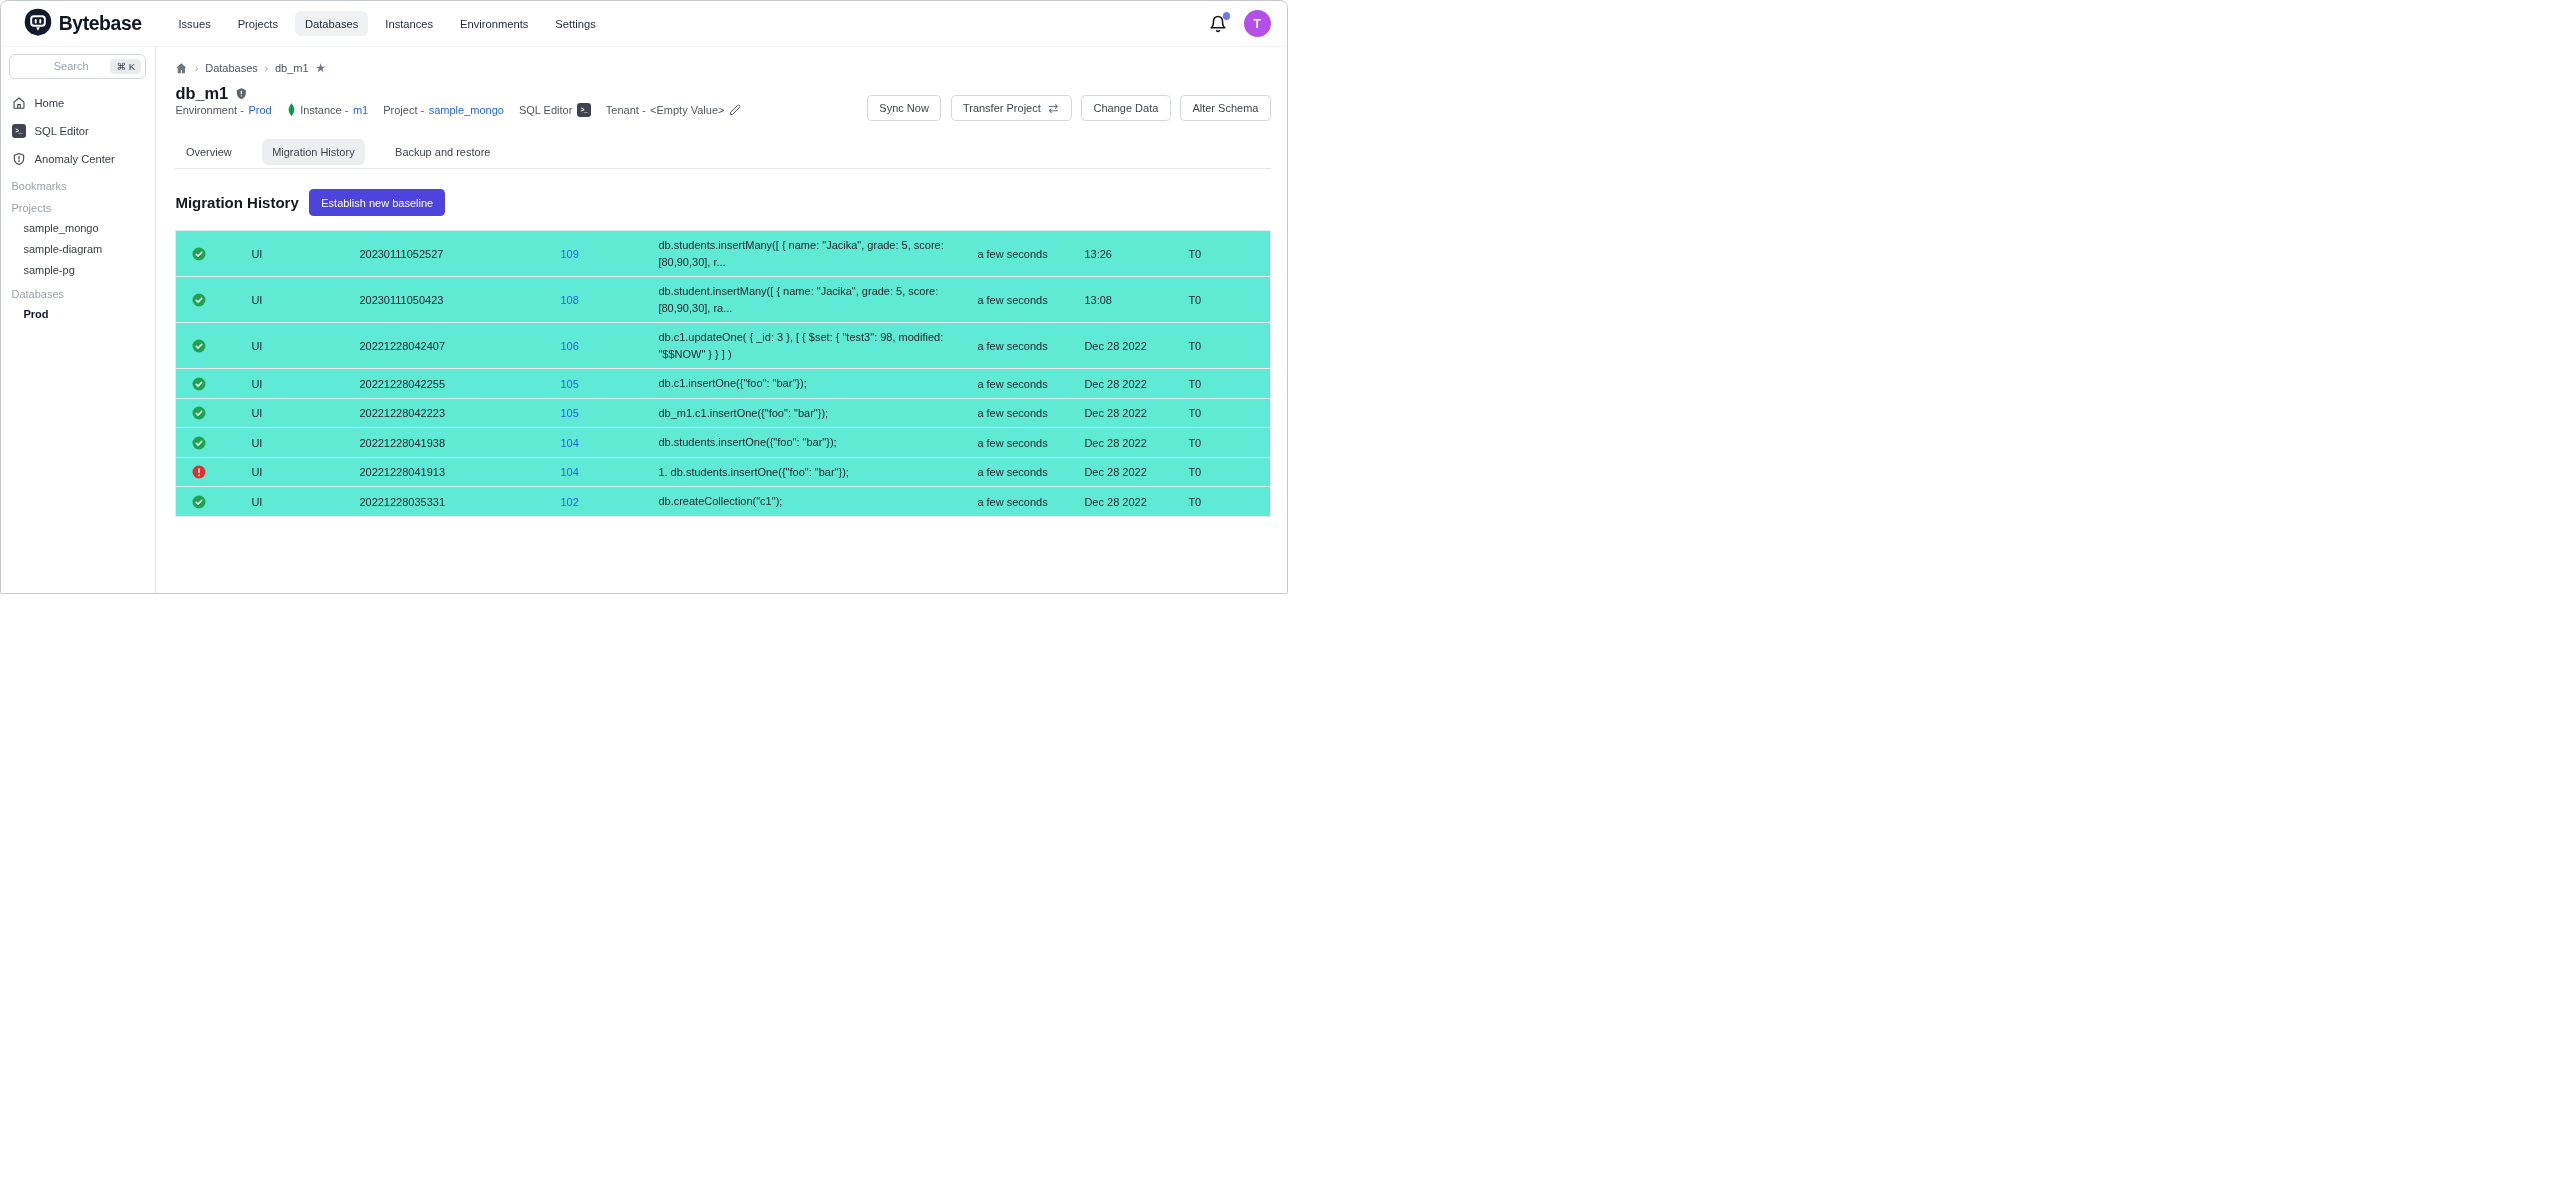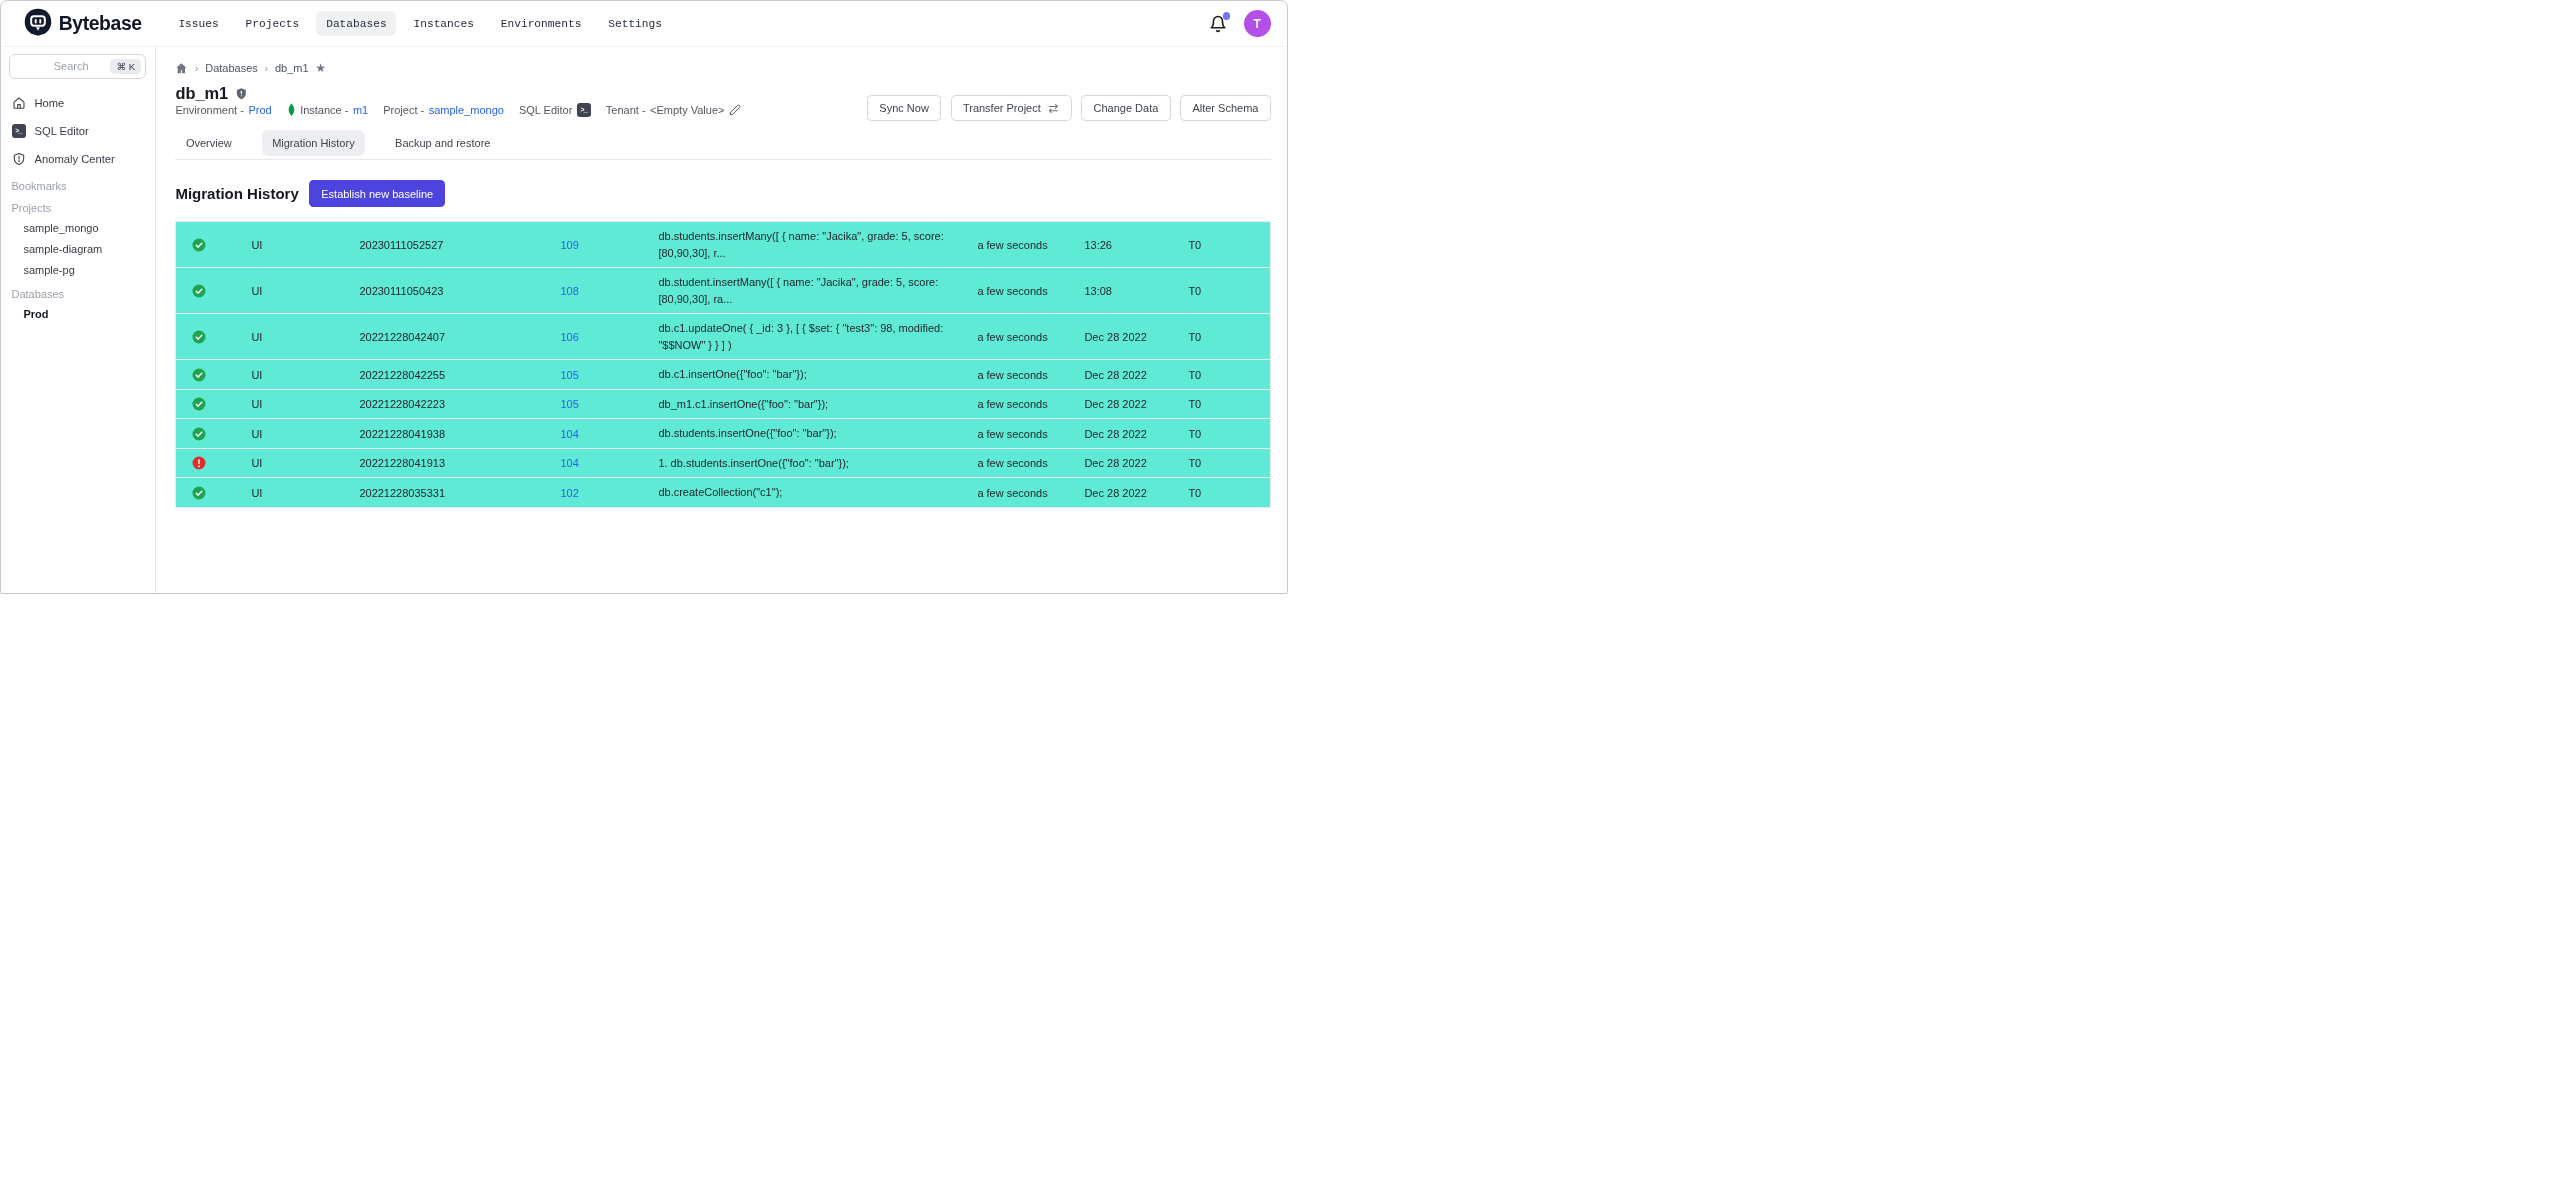--- a/index.html
+++ b/index.html
@@ -8,21 +8,21 @@
   .window {
     width:1288px; height:594px; background:#fff;
     border:0.7px solid #c6c9ce; border-radius:7.5px 7.5px 1.5px 1.5px;
     overflow:hidden; display:flex; flex-direction:column;
   }
 
   
   .topnav { height:45px; flex:0 0 45px; display:flex; align-items:center; padding:0 16.4px 0 15px;margin-left:8px; }
   .brand { display:flex; align-items:center; gap:6.7px; margin-right:27px; cursor:pointer; }
   .brand-name { font-size:19.4px; font-weight:800; color:#111527; letter-spacing:-0.4px; }
-  .main-nav { display:flex; align-items:flex-end; gap:7.5px; flex:1;font-family:Liberation Mono, monospace; }
+  .main-nav { display:flex; align-items:flex-end; gap:7.5px; flex:1; }
   .nav-item { font-size:11.2px; color:#1f2937; padding:6.7px 9.7px; border-radius:6px; cursor:pointer; text-decoration:none; }
   .nav-item.active { background:#f0f1f3; }
   .topnav-right { display:flex; align-items:center; gap:16.4px; }
   .bell-wrap { position:relative; width:18px; height:18px; cursor:pointer; }
   .bell-dot { position:absolute; top:-2.2px; right:-3px; width:7.5px; height:7.5px; border-radius:50%; background:#6d78f1; }
   .avatar { width:27px; height:27px; border-radius:50%; background:#b44fe8; color:#fff; font-size:12px; font-weight:700;
             display:flex; align-items:center; justify-content:center; cursor:pointer; }
 
   
   .app-body { flex:1; display:flex; min-height:0; }
@@ -50,21 +50,21 @@
   .header-row { display:flex; justify-content:space-between; align-items:flex-start; margin-top:9.7px; }
   .page-title { display:flex; align-items:center; gap:6.7px; font-size:16.4px; font-weight:700; color:#15181e; }
   .meta-row { display:flex; align-items:center; gap:15px; margin-top:0; font-size:11px; color:#52575f; flex-wrap:nowrap; }
   .meta-seg { display:flex; align-items:center; gap:4.5px; white-space:nowrap; }
   .meta-link { color:#2563eb; cursor:pointer; }
   .actions { display:flex; gap:9.7px; margin-top:11px; }
   .btn { background:#fff; border:0.7px solid #d4d7dc; border-radius:4.5px; padding:6px 11.2px; font-size:11px; color:#3f444d;
          display:flex; align-items:center; gap:6px; cursor:pointer; font-family:inherit; }
 
   
-  .tabs { display:flex; align-items:center; gap:19.4px; margin-top:9px; border-bottom:0.7px solid #e5e7eb; padding-bottom:3.7px; }
+  .tabs { display:flex; align-items:center; gap:19.4px; margin-top:18px; border-bottom:0.7px solid #e5e7eb; padding-bottom:3.7px; }
   .tab { font-size:11px; color:#3f444d; padding:6.7px 10.5px; border-radius:6px; cursor:pointer; }
   .tab.active { background:#eceef1; }
 
   
   .section-head { display:flex; align-items:center; gap:10.5px; margin-top:20px; }
   .section-title { font-size:15px; font-weight:700; color:#15181e; }
   .btn-primary { background:#4d43dd; color:#fff; border:0; border-radius:4.5px; padding:7.5px 12px; font-size:11px; font-weight:500;
                  cursor:pointer; font-family:inherit; }
 
   

